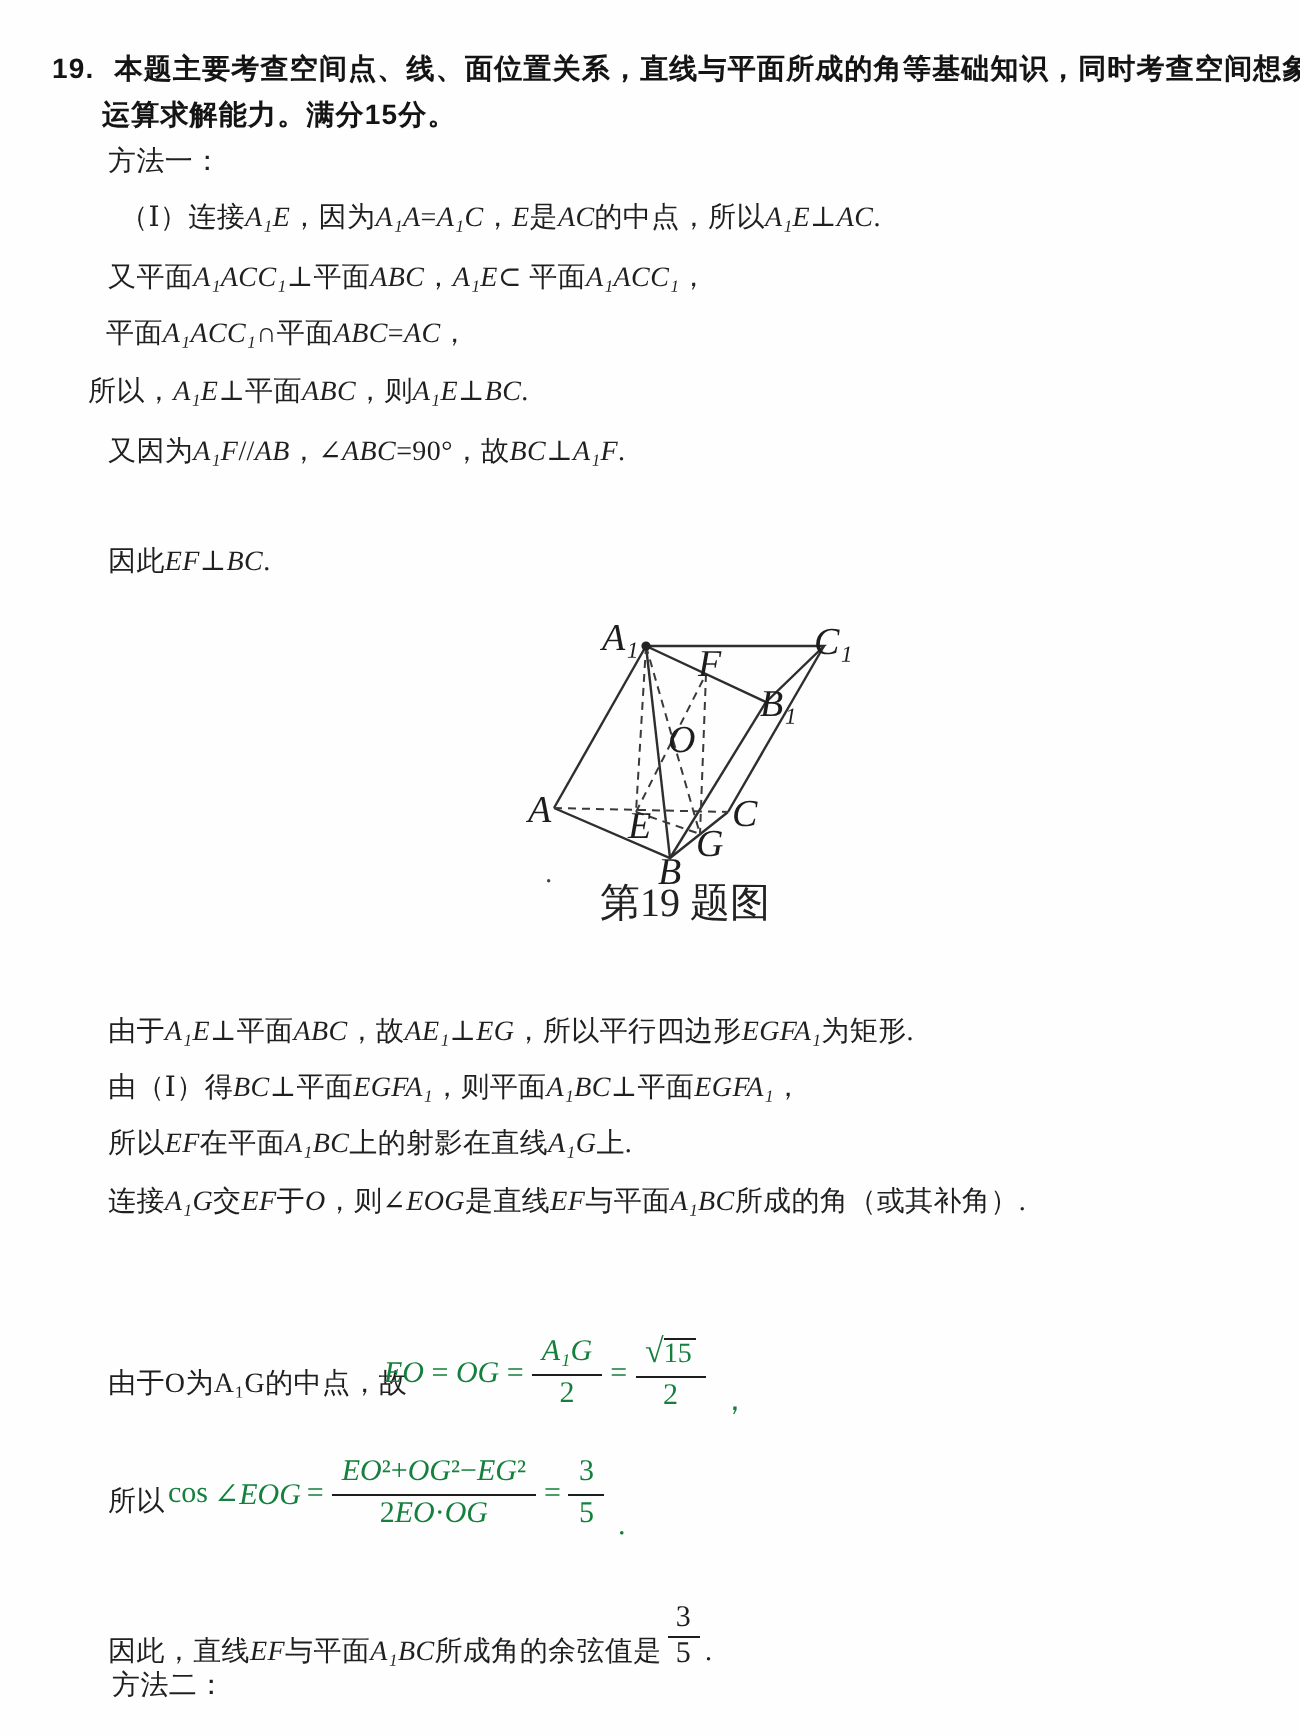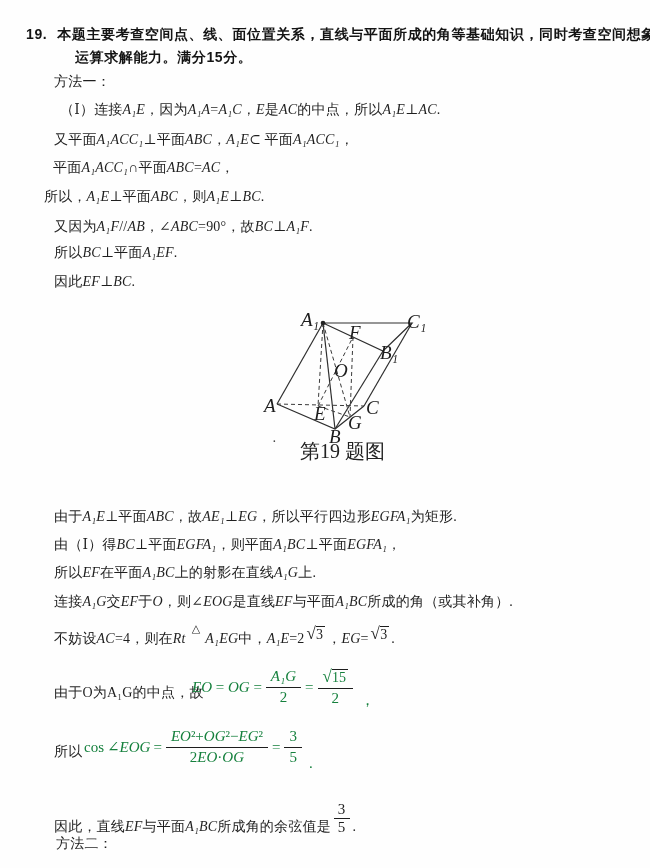--- a/index.html
+++ b/index.html
@@ -32,29 +32,28 @@
   .frac-inline{display:inline-flex;flex-direction:column;align-items:center;vertical-align:17px;margin:0 3px;font-size:15px;}
   .frac-inline .fnum{padding:0 4px 1px;border-bottom:1.2px solid #1d1d1d;line-height:1.0;}
   .frac-inline .fden{padding-top:1px;line-height:1.0;}
 </style>
 </head>
 <body>
 
 <div class="page">
 
   <div class="ln bold" style="left:26px;top:24px;"><span class="num">19.</span><span>本题主要考查空间点、线、面位置关系，直线与平面所成的角等基础知识，同时考查空间想象能力和</span></div>
-  <div class="ln bold" style="left:51px;top:47px;margin-left:24px;">运算求解能力。满分15分。</div>
+  <div class="ln bold" style="left:51px;top:47px;">运算求解能力。满分15分。</div>
 
   <div class="ln" style="left:54px;top:72px;">方法一：</div>
   <div class="ln mathify" style="left:60px;top:100px;">（Ⅰ）连接<i>A₁E</i>，因为<i>A₁A</i>=<i>A₁C</i>，<i>E</i>是<i>AC</i>的中点，所以<i>A₁E</i>⊥<i>AC</i>.</div>
   <div class="ln mathify" style="left:54px;top:130px;">又平面<i>A₁ACC₁</i>⊥平面<i>ABC</i>，<i>A₁E</i>⊂ 平面<i>A₁ACC₁</i>，</div>
   <div class="ln mathify" style="left:53px;top:158px;">平面<i>A₁ACC₁</i>∩平面<i>ABC</i>=<i>AC</i>，</div>
   <div class="ln mathify" style="left:44px;top:187px;">所以，<i>A₁E</i>⊥平面<i>ABC</i>，则<i>A₁E</i>⊥<i>BC</i>.</div>
   <div class="ln mathify" style="left:54px;top:217px;">又因为<i>A₁F</i>//<i>AB</i>，∠<i>ABC</i>=90°，故<i>BC</i>⊥<i>A₁F</i>.</div>
-  <div class="ln mathify" style="left:54px;top:243px;">所以<i>BC</i>⊥平面<i>A₁EF</i>.</div>
   <div class="ln mathify" style="left:54px;top:272px;">因此<i>EF</i>⊥<i>BC</i>.</div>
 
   <div class="fig">
     <svg width="185" height="140" viewBox="0 0 185 140">
       <g stroke="#2e2e2e" stroke-width="1.2" fill="none">
         <path d="M73,13 L162,13 L133,41 Z"></path>
         <path d="M73,13 L27,94"></path>
         <path d="M27,94 L85,119 L114,96"></path>
         <path d="M114,96 L162,13"></path>
         <path d="M85,119 L133,41"></path>
@@ -82,21 +81,20 @@
     <span class="vlabel" style="left:79px;top:120px;">B</span>
   </div>
   <div class="stray">·</div>
   <div class="fig-caption">第19 题图</div>
 
   <div class="ln mathify" style="left:54px;top:507px;">由于<i>A₁E</i>⊥平面<i>ABC</i>，故<i>AE₁</i>⊥<i>EG</i>，所以平行四边形<i>EGFA₁</i>为矩形.</div>
   <div class="ln mathify" style="left:54px;top:535px;">由（Ⅰ）得<i>BC</i>⊥平面<i>EGFA₁</i>，则平面<i>A₁BC</i>⊥平面<i>EGFA₁</i>，</div>
   <div class="ln mathify" style="left:54px;top:563px;">所以<i>EF</i>在平面<i>A₁BC</i>上的射影在直线<i>A₁G</i>上.</div>
   <div class="ln mathify" style="left:54px;top:592px;">连接<i>A₁G</i>交<i>EF</i>于<i>O</i>，则∠<i>EOG</i>是直线<i>EF</i>与平面<i>A₁BC</i>所成的角（或其补角）.</div>
 
-  <div class="ln" style="left:54px;top:628px;"><span class="mathify">不妨设<i>AC</i>=4，则在<i>Rt</i></span><span class="tri">△</span><span class="mathify"><i>A₁EG</i>中，<i>A₁E</i>=2</span><span class="sq raise">√<span class="ov">3</span></span><span>，</span><span class="mathify"><i>EG</i>=</span><span class="sq raise">√<span class="ov">3</span></span><span>.</span></div>
 
   <div class="ln" style="left:54px;top:683px;">由于O为A₁G的中点，故</div>
   <div class="frow" style="left:192px;top:664px;height:46px;">
     <span class="seg mathify"><i>EO</i> = <i>OG</i> =</span>
     <span class="frac">
         <span class="fnum mathify"><i>A₁G</i></span>
         <span class="fden">2</span>
       </span>
     <span class="seg">=</span>
     <span class="frac">

